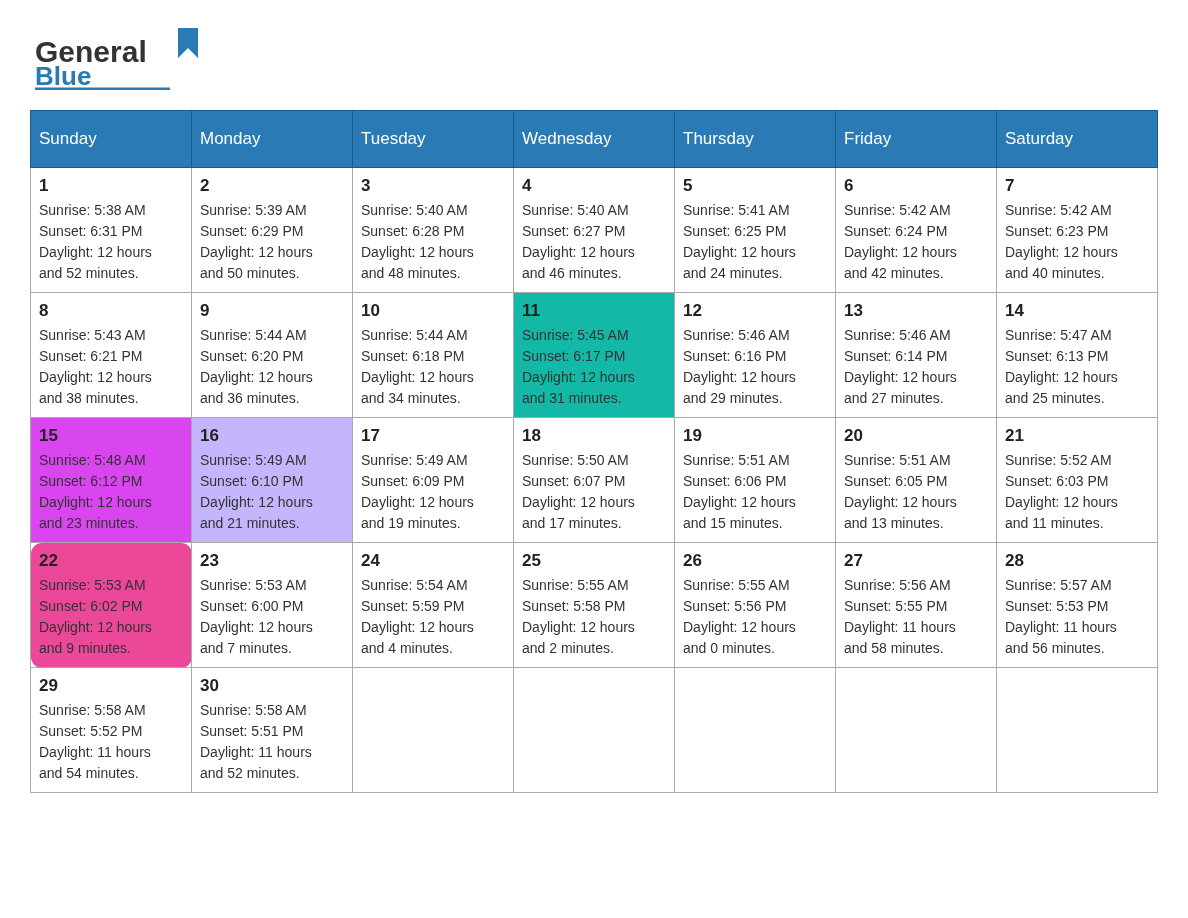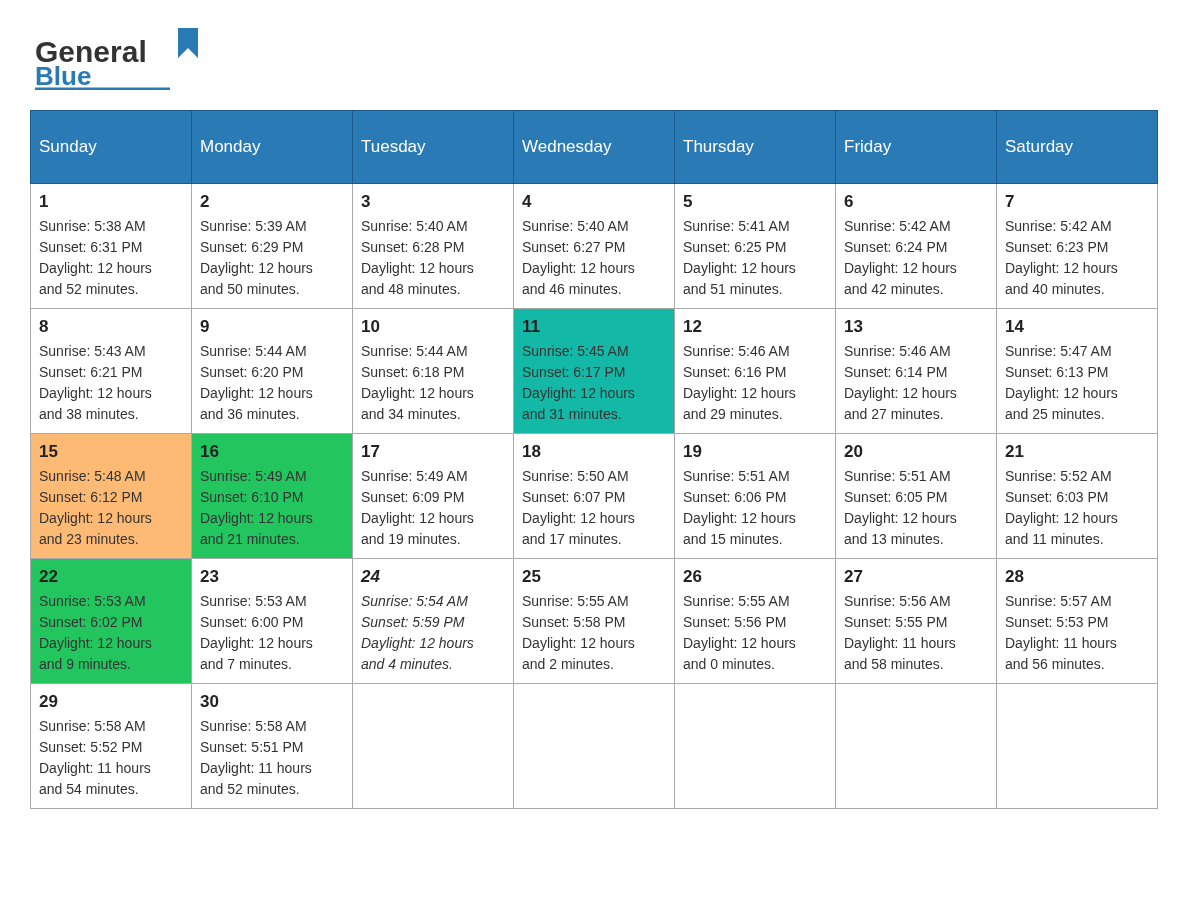--- a/index.html
+++ b/index.html
@@ -38,21 +38,21 @@
     .calendar {
       width: 100%;
       border-collapse: collapse;
       border: 1px solid #999;
     }
     .calendar th {
       background: #2a7ab5;
       color: #fff;
       font-size: 17px;
       font-weight: normal;
-      padding: 26px 8px;
+      padding: 18px 8px;
       text-align: left;
       border: 1px solid #1a5a8f;
     }
     .calendar td {
       border: 1px solid #aaa;
       vertical-align: top;
       padding: 8px 8px;
       width: 14.28%;
       min-height: 100px;
     }
@@ -131,21 +131,21 @@
         <td style="background: rgb(255, 255, 255);">
           <div class="day-number">3</div>
           <div class="day-info"><span>Sunrise: 5:40 AM</span><br><span>Sunset: 6:28 PM</span><br><span>Daylight: 12 hours</span><br><span>and 48 minutes.</span></div>
         </td>
         <td style="background: rgb(255, 255, 255);">
           <div class="day-number">4</div>
           <div class="day-info"><span>Sunrise: 5:40 AM</span><br><span>Sunset: 6:27 PM</span><br><span>Daylight: 12 hours</span><br><span>and 46 minutes.</span></div>
         </td>
         <td style="background: rgb(255, 255, 255);">
           <div class="day-number">5</div>
-          <div class="day-info"><span>Sunrise: 5:41 AM</span><br><span>Sunset: 6:25 PM</span><br><span>Daylight: 12 hours</span><br><span>and 51 minutes.</span></div>
+          <div class="day-info"><span>Sunrise: 5:41 AM</span><br><span>Sunset: 6:25 PM</span><br><span>Daylight: 12 hours</span><br><span>and 24 minutes.</span></div>
         </td>
         <td style="background: rgb(255, 255, 255);">
           <div class="day-number">6</div>
           <div class="day-info"><span>Sunrise: 5:42 AM</span><br><span>Sunset: 6:24 PM</span><br><span>Daylight: 12 hours</span><br><span>and 42 minutes.</span></div>
         </td>
         <td style="background: rgb(255, 255, 255);">
           <div class="day-number">7</div>
           <div class="day-info"><span>Sunrise: 5:42 AM</span><br><span>Sunset: 6:23 PM</span><br><span>Daylight: 12 hours</span><br><span>and 40 minutes.</span></div>
         </td>
       </tr>
@@ -173,25 +173,25 @@
         <td style="background: rgb(255, 255, 255);">
           <div class="day-number">13</div>
           <div class="day-info"><span>Sunrise: 5:46 AM</span><br><span>Sunset: 6:14 PM</span><br><span>Daylight: 12 hours</span><br><span>and 27 minutes.</span></div>
         </td>
         <td style="background: rgb(255, 255, 255);">
           <div class="day-number">14</div>
           <div class="day-info"><span>Sunrise: 5:47 AM</span><br><span>Sunset: 6:13 PM</span><br><span>Daylight: 12 hours</span><br><span>and 25 minutes.</span></div>
         </td>
       </tr>
       <tr>
-        <td style="background: #fdba74;">
+        <td style="background: #d946ef;">
           <div class="day-number">15</div>
           <div class="day-info"><span>Sunrise: 5:48 AM</span><br><span>Sunset: 6:12 PM</span><br><span>Daylight: 12 hours</span><br><span>and 23 minutes.</span></div>
         </td>
-        <td style="background: #22c55e;">
+        <td style="background: #c4b5fd;">
           <div class="day-number">16</div>
           <div class="day-info"><span>Sunrise: 5:49 AM</span><br><span>Sunset: 6:10 PM</span><br><span>Daylight: 12 hours</span><br><span>and 21 minutes.</span></div>
         </td>
         <td style="background: rgb(255, 255, 255);">
           <div class="day-number">17</div>
           <div class="day-info"><span>Sunrise: 5:49 AM</span><br><span>Sunset: 6:09 PM</span><br><span>Daylight: 12 hours</span><br><span>and 19 minutes.</span></div>
         </td>
         <td style="background: rgb(255, 255, 255);">
           <div class="day-number">18</div>
           <div class="day-info"><span>Sunrise: 5:50 AM</span><br><span>Sunset: 6:07 PM</span><br><span>Daylight: 12 hours</span><br><span>and 17 minutes.</span></div>
@@ -203,29 +203,29 @@
         <td style="background: rgb(255, 255, 255);">
           <div class="day-number">20</div>
           <div class="day-info"><span>Sunrise: 5:51 AM</span><br><span>Sunset: 6:05 PM</span><br><span>Daylight: 12 hours</span><br><span>and 13 minutes.</span></div>
         </td>
         <td style="background: rgb(255, 255, 255);">
           <div class="day-number">21</div>
           <div class="day-info"><span>Sunrise: 5:52 AM</span><br><span>Sunset: 6:03 PM</span><br><span>Daylight: 12 hours</span><br><span>and 11 minutes.</span></div>
         </td>
       </tr>
       <tr>
-        <td style="background: #22c55e;">
+        <td style="background: #ec4899; border-radius: 11px;">
           <div class="day-number">22</div>
           <div class="day-info"><span>Sunrise: 5:53 AM</span><br><span>Sunset: 6:02 PM</span><br><span>Daylight: 12 hours</span><br><span>and 9 minutes.</span></div>
         </td>
         <td style="background: rgb(255, 255, 255);">
           <div class="day-number">23</div>
           <div class="day-info"><span>Sunrise: 5:53 AM</span><br><span>Sunset: 6:00 PM</span><br><span>Daylight: 12 hours</span><br><span>and 7 minutes.</span></div>
         </td>
-        <td style="background: rgb(255, 255, 255); font-style: italic;">
+        <td style="background: rgb(255, 255, 255);">
           <div class="day-number">24</div>
           <div class="day-info"><span>Sunrise: 5:54 AM</span><br><span>Sunset: 5:59 PM</span><br><span>Daylight: 12 hours</span><br><span>and 4 minutes.</span></div>
         </td>
         <td style="background: rgb(255, 255, 255);">
           <div class="day-number">25</div>
           <div class="day-info"><span>Sunrise: 5:55 AM</span><br><span>Sunset: 5:58 PM</span><br><span>Daylight: 12 hours</span><br><span>and 2 minutes.</span></div>
         </td>
         <td style="background: rgb(255, 255, 255);">
           <div class="day-number">26</div>
           <div class="day-info"><span>Sunrise: 5:55 AM</span><br><span>Sunset: 5:56 PM</span><br><span>Daylight: 12 hours</span><br><span>and 0 minutes.</span></div>

